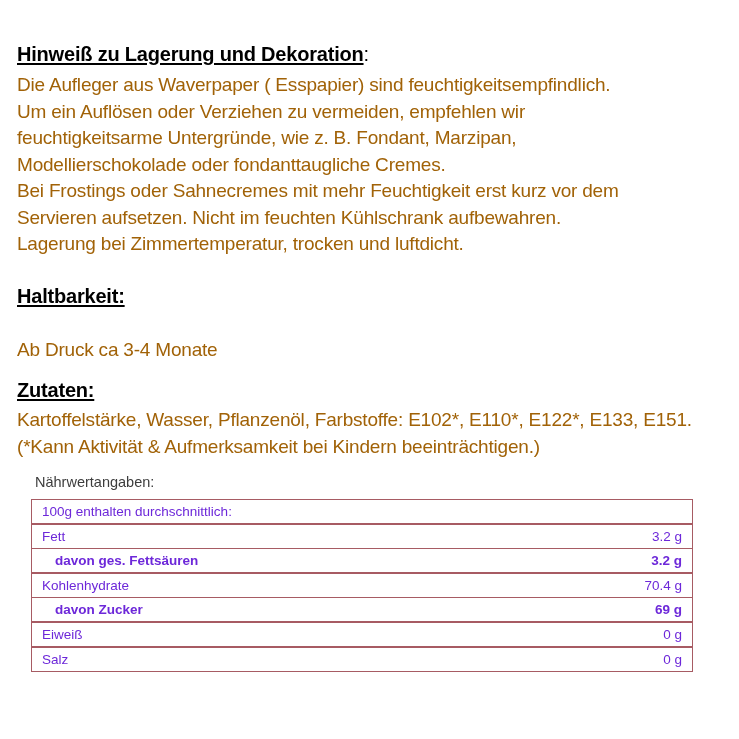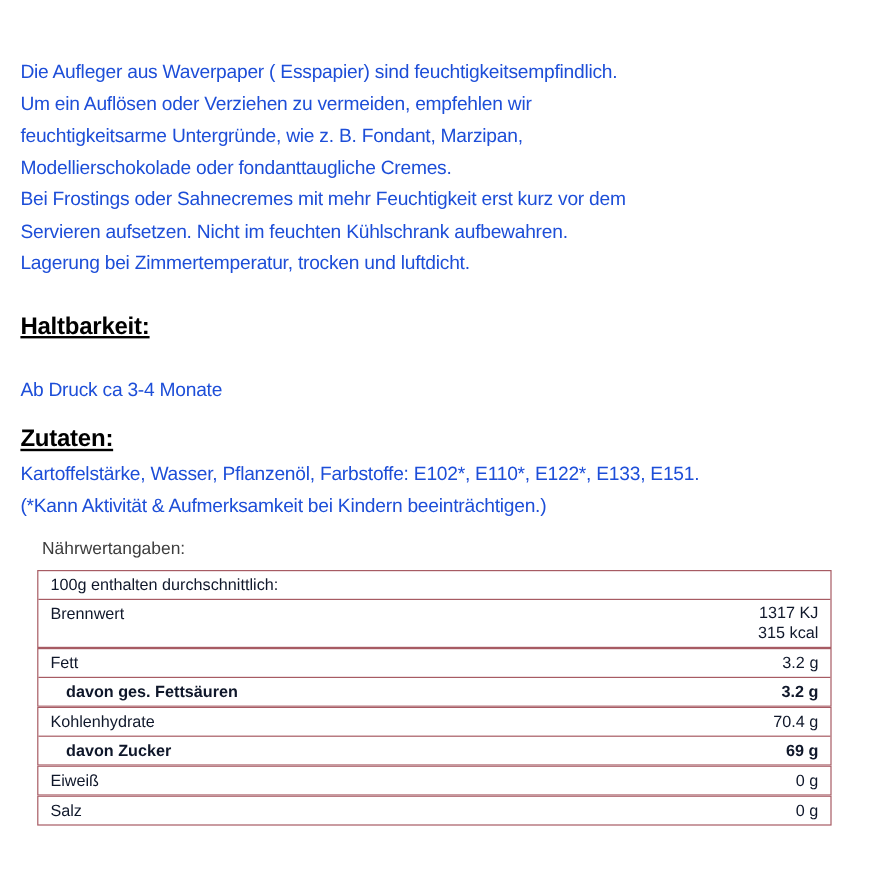--- a/index.html
+++ b/index.html
@@ -23,24 +23,24 @@
     line-height: 24px;
   }
   .sec-heading .u {
     text-decoration: underline;
     text-decoration-thickness: 2px;
     text-underline-offset: 2px;
   }
   .sec-heading .colon { font-weight: normal; }
   
   .body-text {
-    font-size: 16px;
+    font-size: 19px;
     line-height: 26.5px;
     letter-spacing: -0.2px;
-    color: #1d4ed8;
+    color: #a16207;
   }
   .storage-paragraph { margin-top: 6px; }
   .h-haltbarkeit { margin-top: 26px; }
   .shelf-life-text { margin-top: 29px; }
   .h-zutaten { margin-top: 15px; }
   .ingredients-paragraph { margin-top: 5px; }
   
   .nutrition-label {
     margin-top: 14px;
     margin-left: 18px;
@@ -59,34 +59,37 @@
     background: #fff;
   }
   .nt-section + .nt-section { margin-top: 0; }
   .nt-row {
     display: flex;
     justify-content: space-between;
     align-items: flex-start;
     padding: 3px 10px;
     font-size: 13.5px;
     line-height: 17px;
-    color: #0f172a;
+    color: #6d28d9;
     letter-spacing: 0;
   }
   .nt-row + .nt-row { border-top: 1px solid var(--nt-border, #a75b63); }
   .nt-row.indent { padding-left: 23px; font-weight: bold; }
   .nt-label { text-align: left; }
   .nt-value { text-align: right; white-space: nowrap; }
   .nt-value.two-line span { display: block; line-height: 16.5px; }
 </style>
 </head>
 <body>
 
 <div class="content">
 
+  <div class="sec-heading">
+    <span class="u">Hinweiß zu Lagerung und Dekoration</span><span class="colon">:</span>
+  </div>
   <div class="body-text storage-paragraph">
     <div>Die Aufleger aus Waverpaper ( Esspapier) sind feuchtigkeitsempfindlich.</div>
     <div>Um ein Auflösen oder Verziehen zu vermeiden, empfehlen wir</div>
     <div>feuchtigkeitsarme Untergründe, wie z. B. Fondant, Marzipan,</div>
     <div>Modellierschokolade oder fondanttaugliche Cremes.</div>
     <div>Bei Frostings oder Sahnecremes mit mehr Feuchtigkeit erst kurz vor dem</div>
     <div>Servieren aufsetzen. Nicht im feuchten Kühlschrank aufbewahren.</div>
     <div>Lagerung bei Zimmertemperatur, trocken und luftdicht.</div>
   </div>
 
@@ -103,27 +106,20 @@
     <div>(*Kann Aktivität &amp; Aufmerksamkeit bei Kindern beeinträchtigen.)</div>
   </div>
 
   <div class="nutrition-label">Nährwertangaben:</div>
 
   <div class="nt">
 
     <div class="nt-section">
       <div class="nt-row">
         <span class="nt-label">100g enthalten durchschnittlich:</span>
-      </div>
-      <div class="nt-row">
-        <span class="nt-label">Brennwert</span>
-        <span class="nt-value two-line">
-          <span>1317 KJ</span>
-          <span>315 kcal</span>
-        </span>
       </div>
     </div>
 
     <div class="nt-section">
       <div class="nt-row">
         <span class="nt-label">Fett</span>
         <span class="nt-value">3.2 g</span>
       </div>
       <div class="nt-row indent">
         <span class="nt-label">davon ges. Fettsäuren</span>

